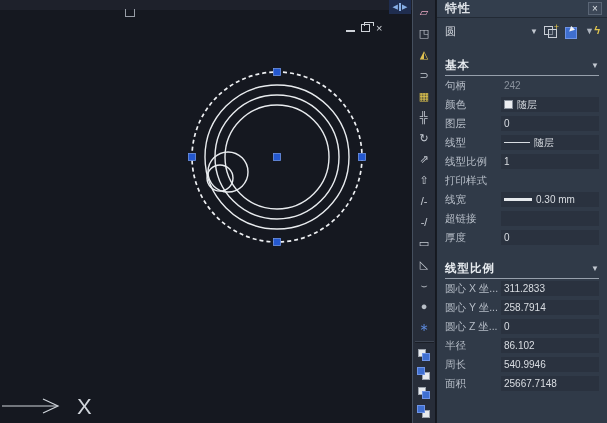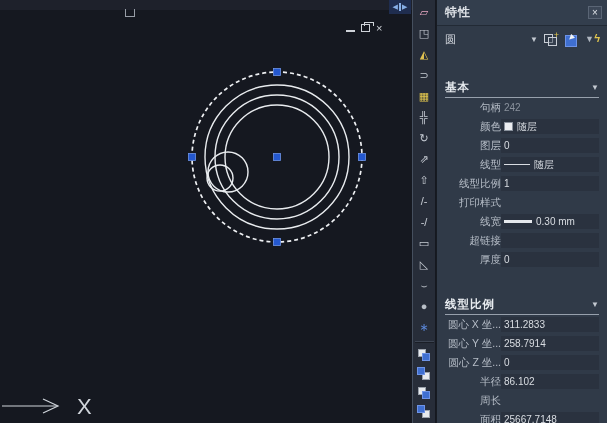--- a/index.html
+++ b/index.html
@@ -35,40 +35,40 @@
   .tb-btn span{font-size:11px;line-height:11px;color:#c7ccd4;}
   .tb-sep{width:19px;height:2px;background:#3c4452;border-bottom:1px solid #1a1e26;margin:3px 0;}
   .do-btn{width:20px;height:19px;position:relative;background:transparent;border:none;cursor:pointer;}
   .do-btn .sq-w{position:absolute;left:4px;top:3px;width:8px;height:8px;background:#e7eaee;border:1px solid #9aa1ab;}
   .do-btn .sq-b{position:absolute;left:8px;top:7px;width:8px;height:8px;background:#3f6fd0;border:1px solid #6e93e6;}
   .do-btn.alt .sq-b{left:3px;top:2px;}
   .do-btn.alt .sq-w{left:8px;top:7px;}
 
   
   .props-panel{position:absolute;left:436px;top:0;width:171px;height:423px;background:#303a48;border-left:1px solid #171b22;}
-  .panel-titlebar{height:26px;background:#333e4d;border-bottom:1px solid #222a35;display:flex;align-items:center;padding:0 5px 0 8px;}
+  .panel-titlebar{height:18px;background:#333e4d;border-bottom:1px solid #222a35;display:flex;align-items:center;padding:0 5px 0 8px;}
   .panel-title{color:#dfe3e8;font-size:12px;font-weight:bold;letter-spacing:1px;}
   .panel-close{margin-left:auto;width:14px;height:13px;background:#3c4757;border:1px solid #5a6575;color:#dde1e6;
     font-size:10px;line-height:11px;text-align:center;cursor:pointer;padding:0;}
   .selector-row{height:26px;display:flex;align-items:center;padding:0 6px 0 8px;gap:4px;}
   .obj-type{color:#d6dbe1;font-size:11px;}
   .dd-caret{margin-left:auto;color:#c2c8d0;font-size:8px;cursor:pointer;}
   .panel-btn{width:17px;height:15px;position:relative;background:transparent;border:none;cursor:pointer;padding:0;}
   .btn-pickadd::before{content:"";position:absolute;left:2px;top:2px;width:7px;height:7px;border:1px solid #c9ced6;}
   .btn-pickadd::after{content:"";position:absolute;left:6px;top:5px;width:7px;height:7px;border:1px solid #c9ced6;background:#39445380;}
   .btn-pickadd .glyph{position:absolute;right:0;top:-2px;color:#e4c84e;font-size:9px;}
   .btn-select::before{content:"";position:absolute;left:2px;top:3px;width:10px;height:10px;background:#3f6fd0;border:1px solid #6e93e6;}
   .btn-select .glyph{position:absolute;left:4px;top:1px;color:#f2f4f6;font-size:9px;transform:rotate(135deg);}
   .btn-qsel::before{content:"▼";position:absolute;left:1px;top:2px;color:#aeb5bf;font-size:9px;}
   .btn-qsel .glyph{position:absolute;right:1px;top:0;color:#e4c84e;font-size:11px;font-weight:bold;}
   .panel-body{padding:0 8px;}
-  .sec-header{display:flex;align-items:center;margin-top:28px;border-bottom:1px solid #97a0ac;padding-bottom:2px;}
+  .sec-header{display:flex;align-items:center;margin-top:14px;border-bottom:1px solid #97a0ac;padding-bottom:2px;}
   .sec-header .t{color:#e8ecf0;font-size:11.5px;font-weight:bold;letter-spacing:1px;}
   .sec-header .c{margin-left:auto;color:#c2c8d0;font-size:8px;cursor:pointer;}
-  .prow{display:flex;align-items:center;height:19px;text-align:right;}
+  .prow{display:flex;align-items:center;height:19px;}
   .prow .lbl{flex:0 0 56px;color:#b6bdc7;font-size:10.5px;white-space:nowrap;overflow:hidden;}
   .prow .val{flex:1;display:flex;align-items:center;gap:4px;height:15px;background:rgba(0,0,0,0.12);
     padding:0 3px;color:#d9dde2;font-size:10px;white-space:nowrap;overflow:hidden;cursor:text;}
   .prow .val.muted{background:transparent;color:#8a929d;cursor:default;}
   .sw-square{width:9px;height:9px;background:#eceef1;border:1px solid #8a929d;flex:0 0 9px;}
   .sw-line{width:26px;height:1px;background:#d9dde2;flex:0 0 26px;}
   .sw-thick{width:28px;height:3px;background:#e6e9ed;flex:0 0 28px;}
 </style>
 </head>
 <body>
@@ -289,20 +289,23 @@
             </span>
           </div>
           <div class="prow">
             <span class="lbl">半径</span>
             <span class="val">
               <span>86.102</span>
             </span>
           </div>
           <div class="prow">
             <span class="lbl">周长</span>
+            <span class="val">
+              <span>540.9946</span>
+            </span>
           </div>
           <div class="prow">
             <span class="lbl">面积</span>
             <span class="val">
               <span>25667.7148</span>
             </span>
           </div>
         </div>
     </div>
   </div>

